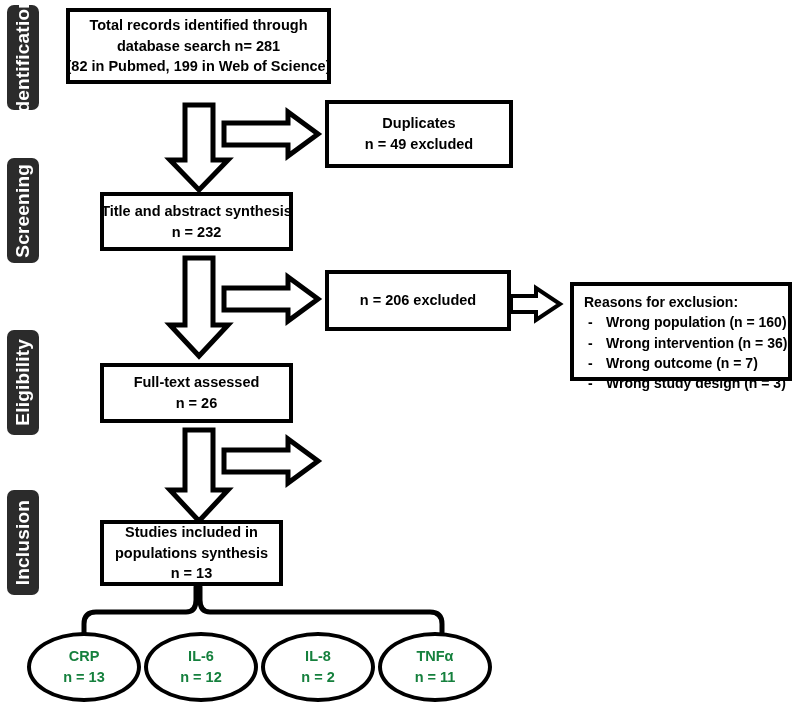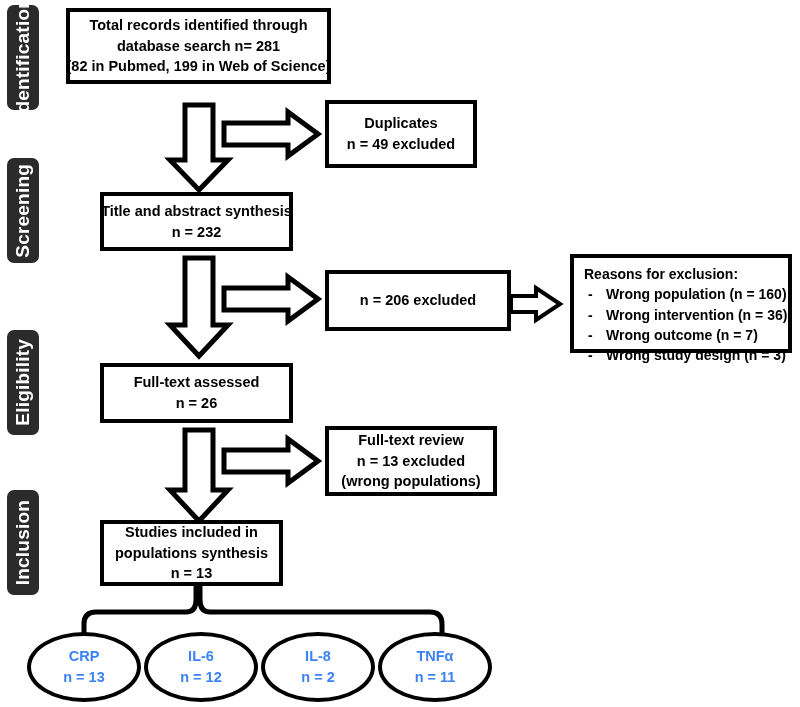--- a/index.html
+++ b/index.html
@@ -58,20 +58,21 @@
   .pbox .line { display: block; white-space: nowrap; }
 
   
   .reasons {
     align-items: flex-start;
     text-align: left;
     padding: 6px 8px 6px 10px;
     justify-content: flex-start;
     font-size: 14px;
     line-height: 1.45;
+    margin-top: 28px;
   }
   .reasons .rtitle { font-weight: bold; display: block; }
   .reasons .ritem {
     display: block;
     font-weight: bold;
     padding-left: 22px;
     position: relative;
     white-space: nowrap;
   }
   .reasons .ritem::before {
@@ -89,21 +90,21 @@
     background: #ffffff;
     box-sizing: border-box;
     display: flex;
     flex-direction: column;
     align-items: center;
     justify-content: center;
     text-align: center;
     font-weight: bold;
     font-size: 14.5px;
     line-height: 1.45;
-    color: #3b82f6;
+    color: #15803d;
   }
   .ell .line { display: block; }
 
   
   #connectors {
     position: absolute;
     left: 0; top: 0;
     width: 800px;
     height: 707px;
     pointer-events: none;
@@ -177,21 +178,21 @@
              Q 442,612 442,624
              L 442,641"></path>
   </svg>
 
   <div class="pbox" style="left:66px; top:8px; width:265px; height:76px;">
     <span class="line">Total records identified through</span>
     <span class="line">database search n= 281</span>
     <span class="line">(82 in Pubmed, 199 in Web of Science)</span>
   </div>
 
-  <div class="pbox" style="left:325px; top:100px; width:152px; height:68px;">
+  <div class="pbox" style="left:325px; top:100px; width:188px; height:68px;">
     <span class="line">Duplicates</span>
     <span class="line">n = 49 excluded</span>
   </div>
 
   <div class="pbox" style="left:100px; top:192px; width:193px; height:59px;">
     <span class="line">Title and abstract synthesis</span>
     <span class="line">n = 232</span>
   </div>
 
   <div class="pbox" style="left:325px; top:270px; width:186px; height:61px;">
@@ -204,25 +205,20 @@
     <span class="ritem">Wrong intervention (n = 36)</span>
     <span class="ritem">Wrong outcome (n = 7)</span>
     <span class="ritem">Wrong study design (n = 3)</span>
   </div>
 
   <div class="pbox" style="left:100px; top:363px; width:193px; height:60px;">
     <span class="line">Full-text assessed</span>
     <span class="line">n = 26</span>
   </div>
 
-  <div class="pbox" style="left:325px; top:426px; width:172px; height:70px;">
-    <span class="line">Full-text review</span>
-    <span class="line">n = 13 excluded</span>
-    <span class="line">(wrong populations)</span>
-  </div>
 
   <div class="pbox" style="left:100px; top:520px; width:183px; height:66px;">
     <span class="line">Studies included in</span>
     <span class="line">populations synthesis</span>
     <span class="line">n = 13</span>
   </div>
 
   <div class="ell" style="left:27px; top:632px; width:114px; height:70px;">
     <span class="line">CRP</span>
     <span class="line">n = 13</span>

